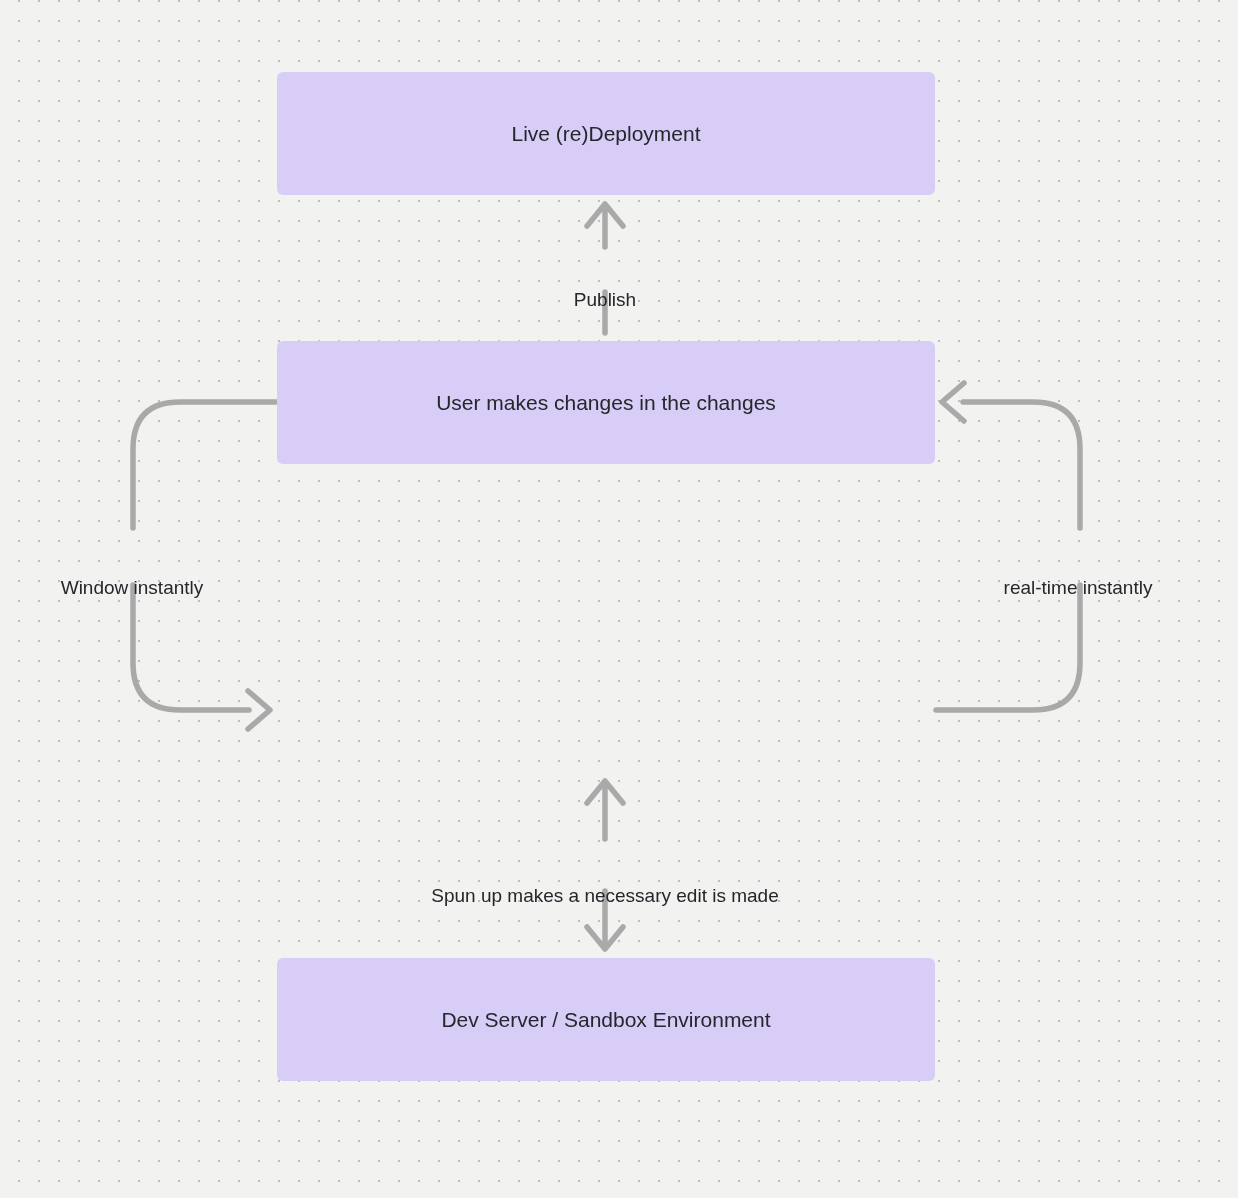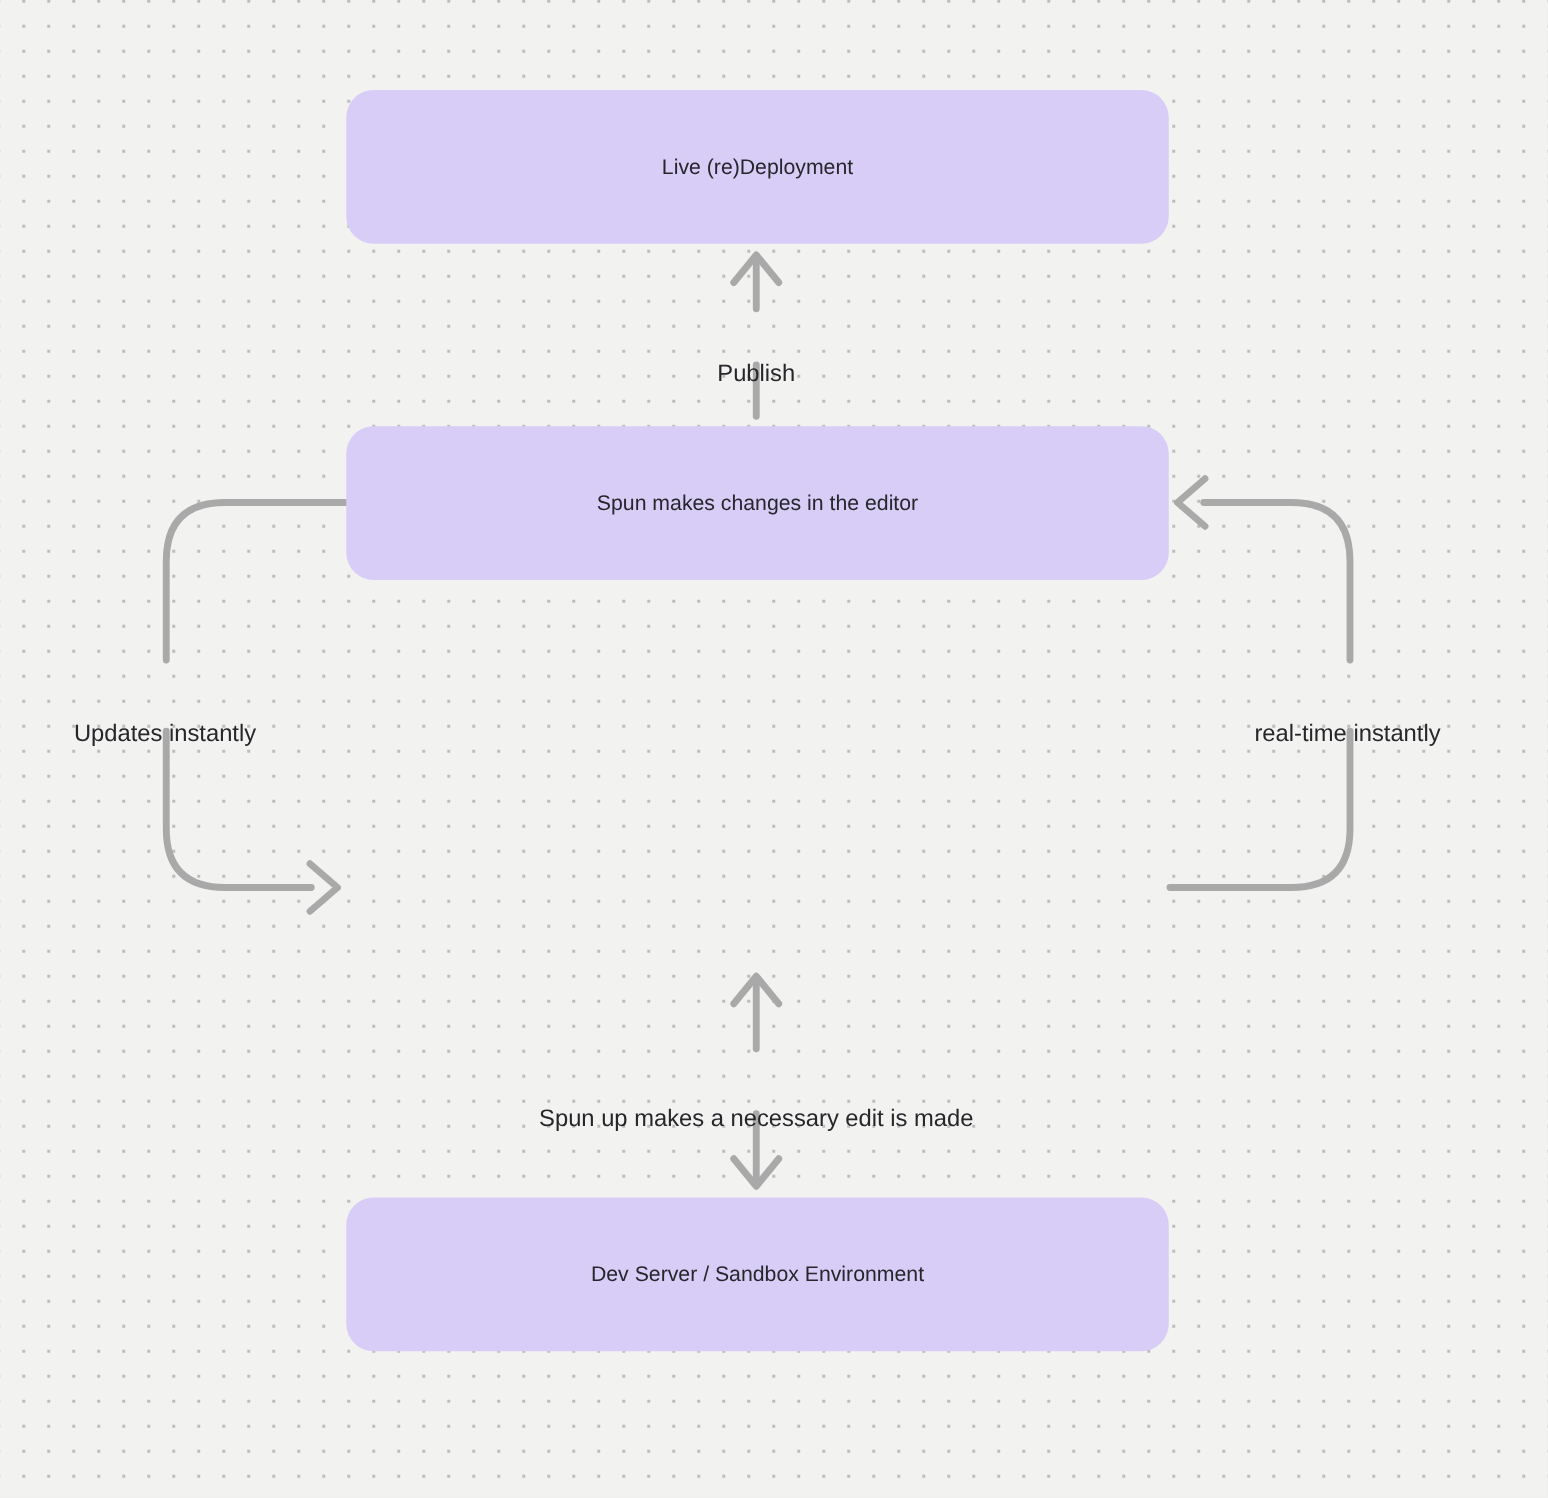--- a/index.html
+++ b/index.html
@@ -28,25 +28,25 @@
     stroke-linecap: round;
     stroke-linejoin: round;
   }
 
   .node {
     position: absolute;
     left: 277px;
     width: 658px;
     height: 123px;
     background: #d7cdf7;
-    border-radius: 22px;
+    border-radius: 6px;
     display: flex;
     align-items: center;
     justify-content: center;
-    font-size: 17px;
+    font-size: 21px;
     color: #26262b;
   }
   .node span { white-space: nowrap; }
 
   .edge-label {
     position: absolute;
     transform: translate(-50%, -50%);
     font-size: 19px;
     color: #26262b;
     white-space: nowrap;
@@ -84,29 +84,29 @@
       <path d="M605 891 L605 942"></path>
       <path d="M587 927 L605 949 L623 927"></path>
     </g>
   </svg>
 
   <div class="node" style="top: 72px;">
     <span>Live (re)Deployment</span>
   </div>
 
   <div class="node" style="top: 341px;">
-    <span>Spun makes changes in the editor</span>
+    <span>User makes changes in the changes</span>
   </div>
 
 
   <div class="node" style="top: 958px;">
     <span>Dev Server / Sandbox Environment</span>
   </div>
 
   <div class="edge-label" style="left: 605px; top: 270px;">Publish</div>
 
-  <div class="edge-label" style="left: 132px; top: 558px;">Updates instantly</div>
+  <div class="edge-label" style="left: 132px; top: 558px;">Window instantly</div>
 
   <div class="edge-label" style="left: 1078px; top: 558px;">real-time instantly</div>
 
   <div class="edge-label" style="left: 605px; top: 866px;">Spun up makes a necessary edit is made</div>
 
 </div>
 
 </body></html>

